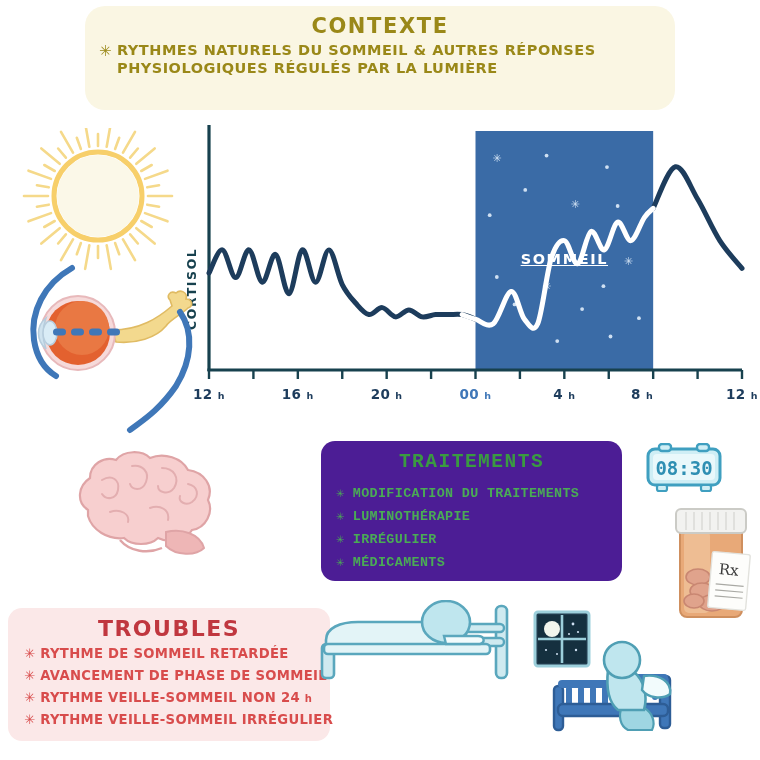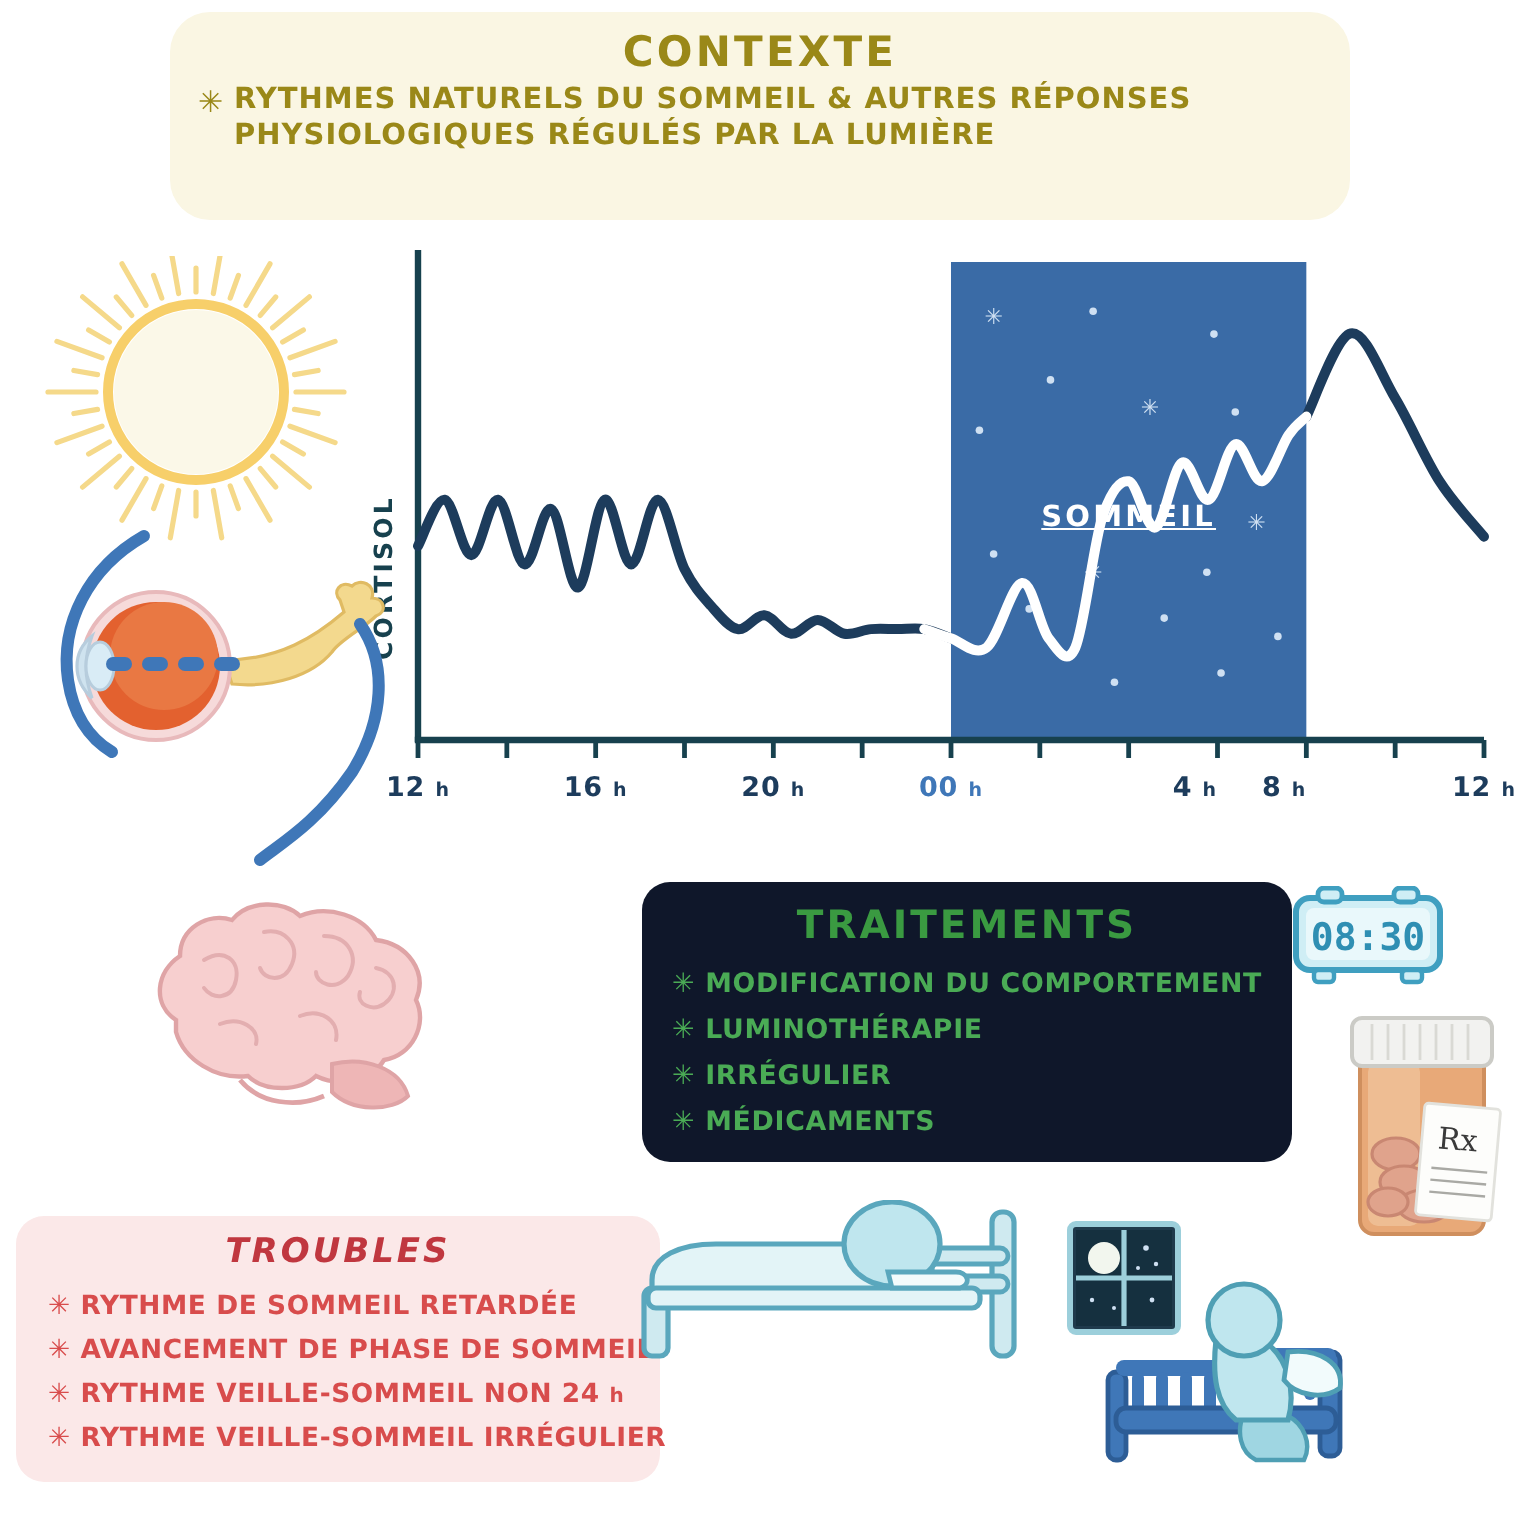--- a/index.html
+++ b/index.html
@@ -44,40 +44,40 @@
   }
   .xtick-label{
     position:absolute;top:386px;font-size:13.5px;font-weight:bold;
     color:#1d3c5c;letter-spacing:.4px;white-space:nowrap;
   }
   .xtick-label .h{font-size:9.5px;font-weight:bold;}
   .xtick-label.night{color:#3f77b8;}
 
   
   #traitements-card{
-    left:321px;top:441px;width:325px;height:140px;
-    background:#0f172a;border-radius:14px;
+    left:321px;top:441px;width:301px;height:140px;
+    background:#4c1d95;border-radius:14px;font-family:Liberation Mono, monospace;
   }
   #traitements-title{
     position:absolute;top:10px;left:0;width:100%;text-align:center;
     font-size:19.5px;font-weight:bold;letter-spacing:1.5px;color:#3a9a41;
   }
   .tr-item{
     position:absolute;left:15px;color:#4aab55;font-size:13.4px;
     font-weight:bold;letter-spacing:.35px;white-space:nowrap;
   }
 
   
   #troubles-card{
     left:8px;top:608px;width:322px;height:133px;
     background:#fbe8e8;border-radius:14px;
   }
   #troubles-title{
     position:absolute;top:8px;left:0;width:100%;text-align:center;
-    font-size:17px;font-weight:bold;letter-spacing:1.5px;color:#c0373f;font-style:italic;
+    font-size:22px;font-weight:bold;letter-spacing:1.5px;color:#c0373f;
   }
   .tb-item{
     position:absolute;left:16px;color:#d84c4c;font-size:13.2px;
     font-weight:bold;letter-spacing:.3px;white-space:nowrap;
   }
   .tb-item .h{font-size:10px;}
 
   
   .illus{position:absolute;}
 </style>
@@ -140,21 +140,21 @@
   </svg>
 
   <div id="cortisol-label">CORTISOL</div>
   <div id="sommeil-label" style="left: 475.5px; width: 177.667px;">SOMMEIL</div>
 </div>
 <div id="xticks-holder">
     <div class="xtick-label" style="left: 193px;">12 <span class="h">h</span></div>
     <div class="xtick-label" style="left: 281.833px;">16 <span class="h">h</span></div>
     <div class="xtick-label" style="left: 370.667px;">20 <span class="h">h</span></div>
     <div class="xtick-label night" style="left: 459.5px;">00 <span class="h">h</span></div>
-    <div class="xtick-label" style="left: 553.333px; margin-left: 33px;">4 <span class="h">h</span></div>
+    <div class="xtick-label" style="left: 553.333px;">4 <span class="h">h</span></div>
     <div class="xtick-label" style="left: 631px;">8 <span class="h">h</span></div>
     <div class="xtick-label" style="left: 726px;">12 <span class="h">h</span></div>
   </div>
 
 <div class="illus" style="left:18px;top:128px;width:160px;height:150px;">
   <svg width="160" height="150" viewBox="0 0 160 150">
     <g id="sun-rays" stroke="#f5d98a" stroke-width="2.6" stroke-linecap="round">
         <line x1="130" y1="68" x2="154" y2="68"></line>
         <line x1="129.2403876506104" y1="76.68240888334651" x2="141.0580806867569" y2="78.76618701534969"></line>
         <line x1="126.98463103929542" y1="85.10100716628344" x2="149.53725393815722" y2="93.30949060609949"></line>
@@ -240,21 +240,21 @@
       <path d="M92,68 C102,64 112,70 110,80"></path>
     </g>
     <path d="M108,92 C124,88 142,94 146,108 C138,116 118,116 108,106 Z" fill="#eeb6b6" stroke="#dfa4a6" stroke-width="2"></path>
     <path d="M62,100 C72,112 90,114 104,108" fill="none" stroke="#dfa4a6" stroke-width="2.4"></path>
   </svg>
 </div>
 
 <div class="abs" id="traitements-card">
   <div id="traitements-title">TRAITEMENTS</div>
   <div id="traitements-items">
-      <div class="tr-item" style="top: 44px;"><span>✳ </span><span>MODIFICATION DU COMPORTEMENT</span></div>
+      <div class="tr-item" style="top: 44px;"><span>✳ </span><span>MODIFICATION DU TRAITEMENTS</span></div>
       <div class="tr-item" style="top: 67px;"><span>✳ </span><span>LUMINOTHÉRAPIE</span></div>
       <div class="tr-item" style="top: 90px;"><span>✳ </span><span>IRRÉGULIER</span></div>
       <div class="tr-item" style="top: 113px;"><span>✳ </span><span>MÉDICAMENTS</span></div>
     </div>
 </div>
 
 <div class="illus" style="left:645px;top:443px;width:84px;height:50px;">
   <svg width="84" height="50" viewBox="0 0 84 50">
     <rect x="3" y="6" width="72" height="36" rx="7" fill="#cfeef5" stroke="#3f9fc0" stroke-width="3"></rect>
     <rect x="8" y="11" width="62" height="26" rx="4" fill="#e9f8fb"></rect>

